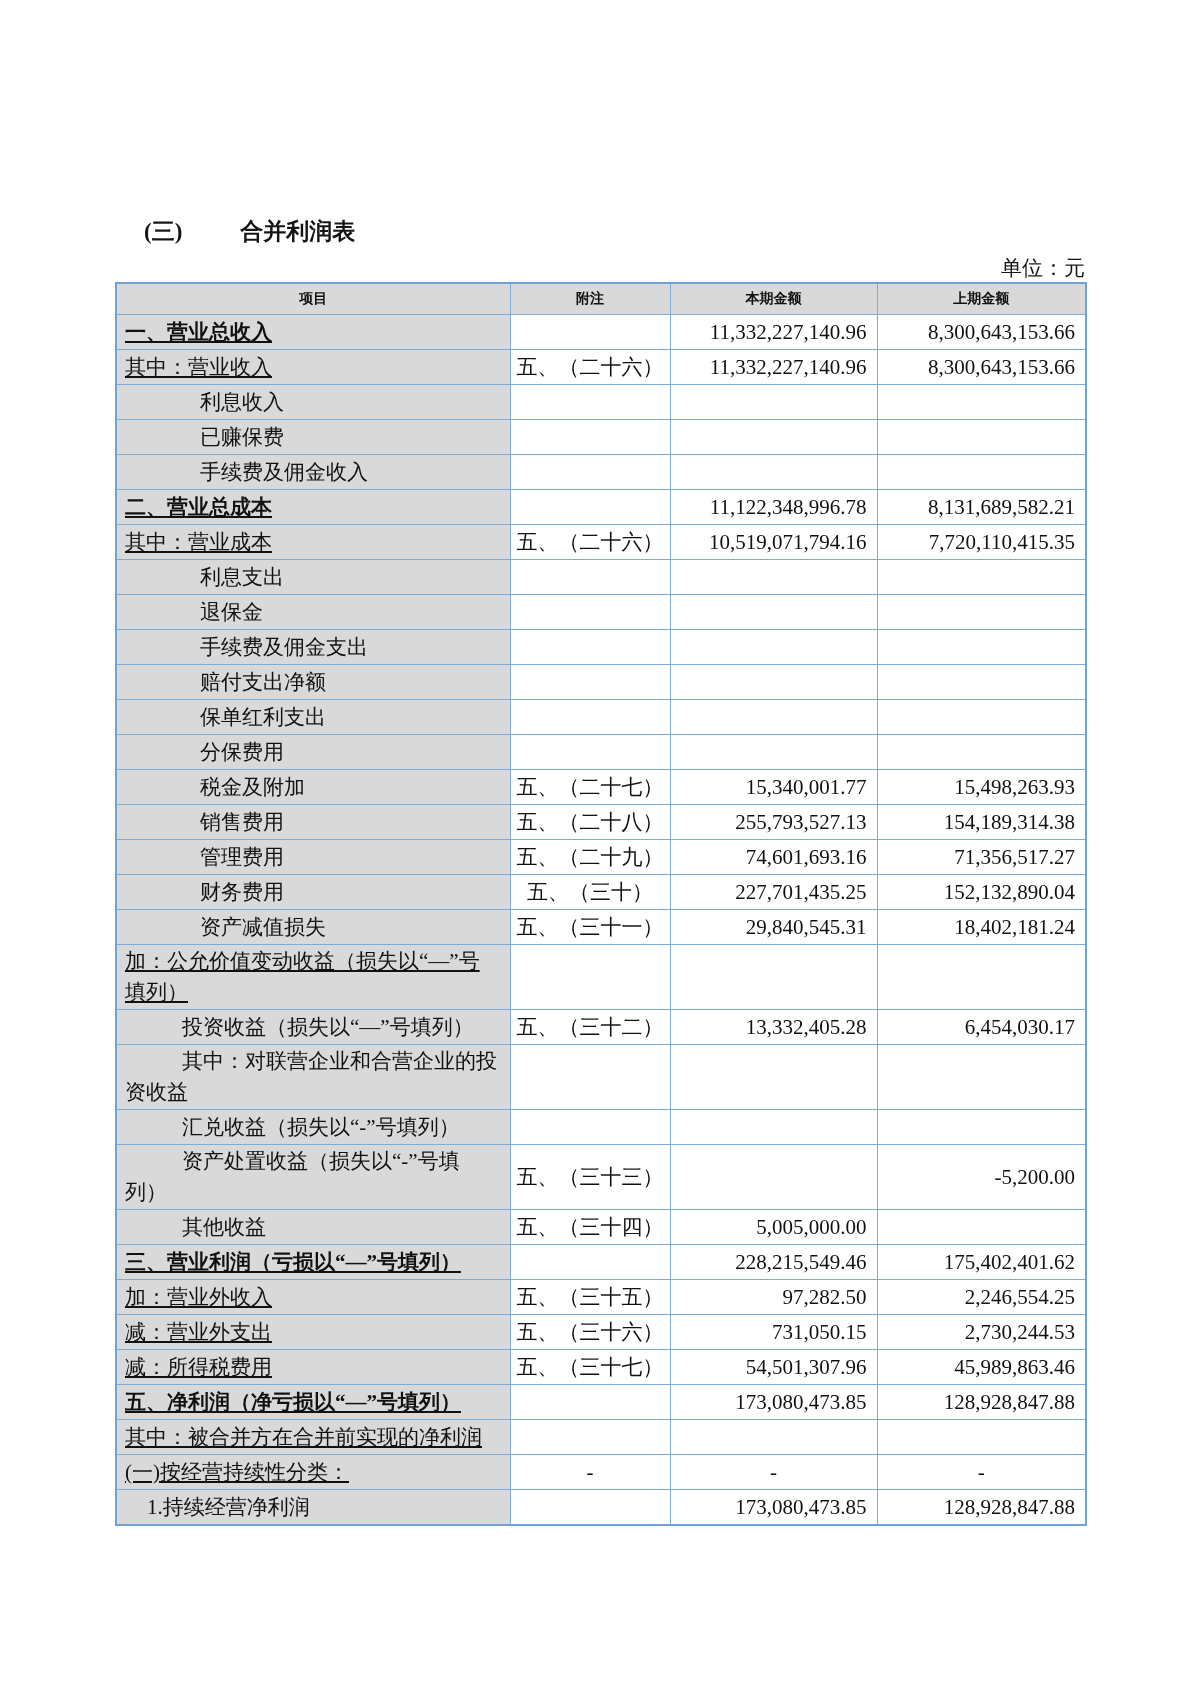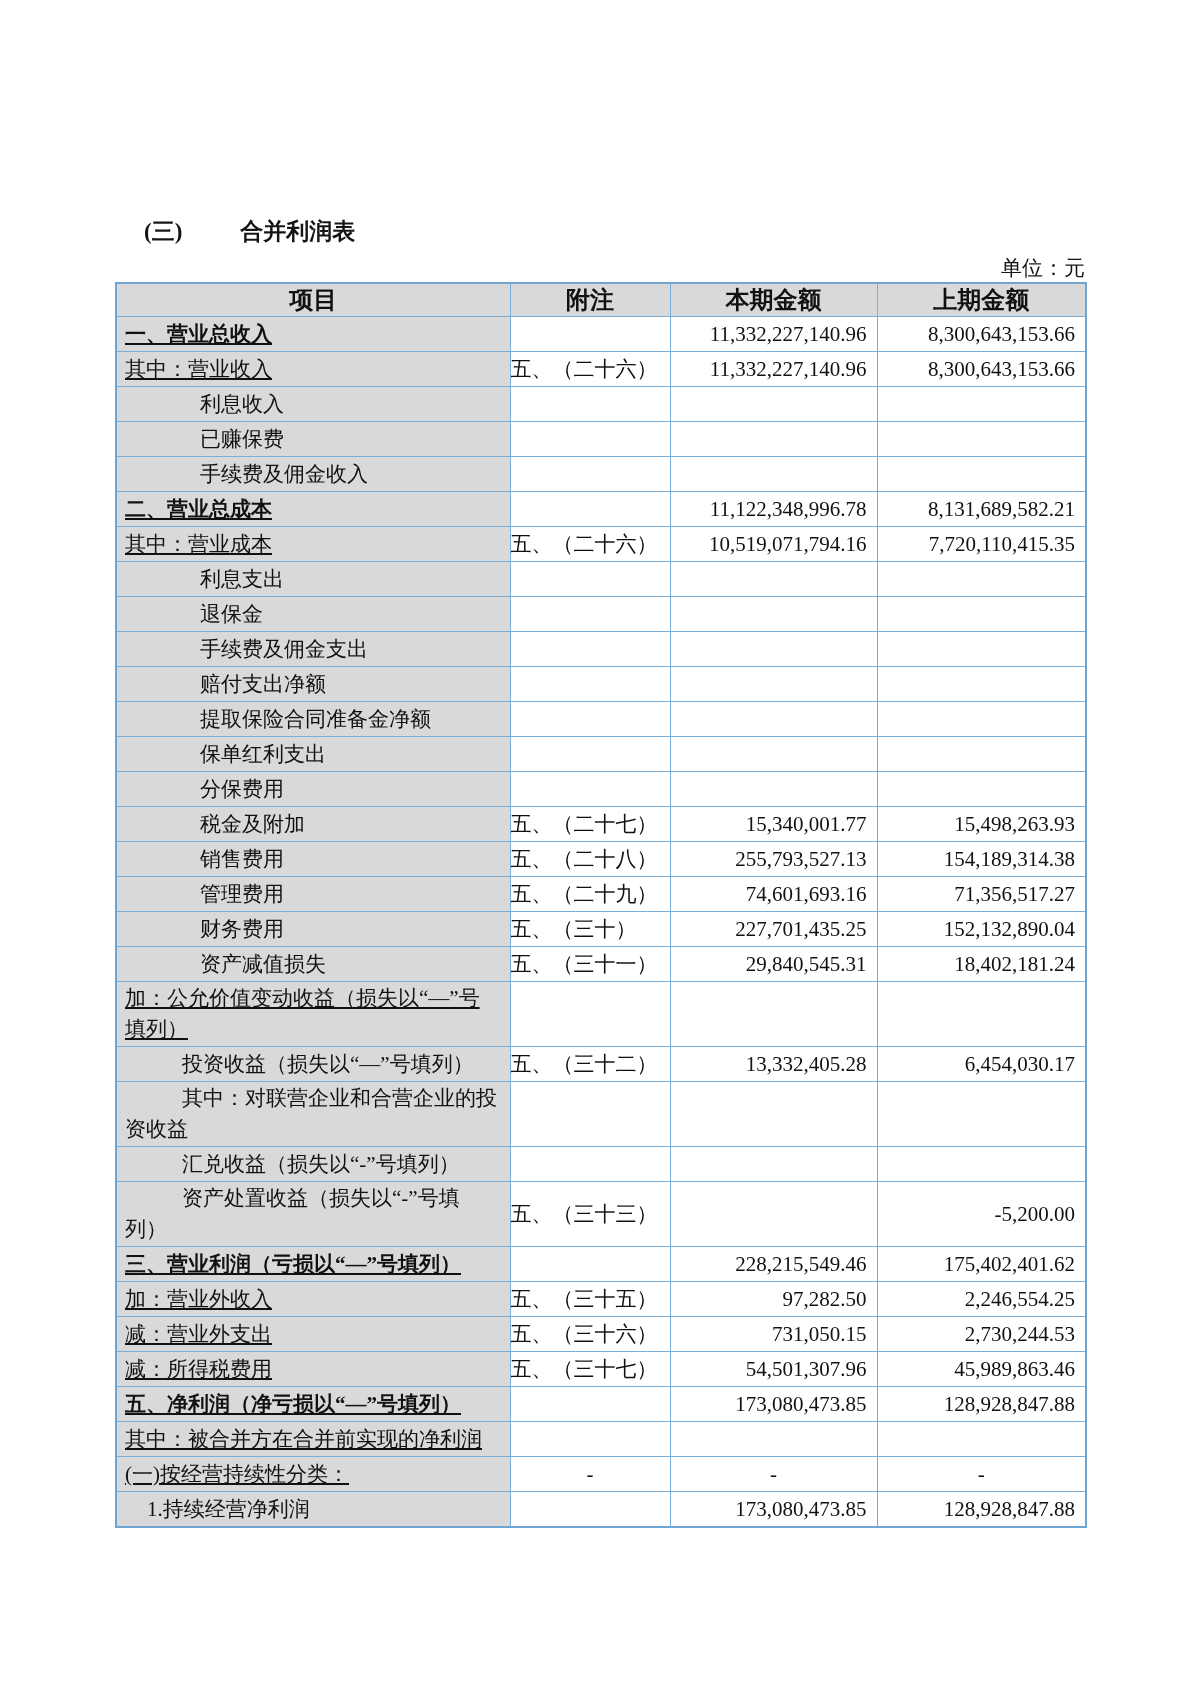--- a/index.html
+++ b/index.html
@@ -59,35 +59,36 @@
   }
   .income-table col.c-item   { width: 394px; }
   .income-table col.c-note   { width: 160px; }
   .income-table col.c-cur    { width: 207px; }
   .income-table col.c-prior  { width: 209px; }
   .income-table th {
     background: #d9d9d9;
     height: 30px;
     font-weight: bold;
     text-align: center;
-    font-size: 24px;
+    font-size: 14px;
   }
   .income-table td {
     height: 32px;
     background: #ffffff;
     line-height: 31px;
   }
   .income-table td.col-item {
     background: #d9d9d9;
     text-align: left;
     padding: 1px 12px 1px 8px;
     word-break: break-all;
     line-break: strict;
   }
   .income-table td.col-note {
+    text-align: center;
   }
   .income-table td.num {
     text-align: right;
     padding-right: 10px;
   }
   .income-table td.dash {
     text-align: center;
     padding-right: 0;
   }
   .income-table tr.bold td.col-item {
@@ -185,26 +186,20 @@
           <td class="num col-current"></td>
           <td class="num col-prior"></td>
         </tr>
         <tr>
           <td class="col-item indent-1">赔付支出净额</td>
           <td class="col-note"></td>
           <td class="num col-current"></td>
           <td class="num col-prior"></td>
         </tr>
         <tr>
-          <td class="col-item indent-1">提取保险合同准备金净额</td>
-          <td class="col-note"></td>
-          <td class="num col-current"></td>
-          <td class="num col-prior"></td>
-        </tr>
-        <tr>
           <td class="col-item indent-1">保单红利支出</td>
           <td class="col-note"></td>
           <td class="num col-current"></td>
           <td class="num col-prior"></td>
         </tr>
         <tr>
           <td class="col-item indent-1">分保费用</td>
           <td class="col-note"></td>
           <td class="num col-current"></td>
           <td class="num col-prior"></td>
@@ -262,20 +257,26 @@
           <td class="col-note"></td>
           <td class="num col-current"></td>
           <td class="num col-prior"></td>
         </tr>
         <tr>
           <td class="col-item indent-2">资产处置收益（损失以“-”号填列）</td>
           <td class="col-note">五、（三十三）</td>
           <td class="num col-current"></td>
           <td class="num col-prior">-5,200.00</td>
         </tr>
+        <tr>
+          <td class="col-item indent-2">其他收益</td>
+          <td class="col-note">五、（三十四）</td>
+          <td class="num col-current">5,005,000.00</td>
+          <td class="num col-prior"></td>
+        </tr>
         <tr class="bold">
           <td class="col-item indent-0">三、营业利润（亏损以“—”号填列）</td>
           <td class="col-note"></td>
           <td class="num col-current">228,215,549.46</td>
           <td class="num col-prior">175,402,401.62</td>
         </tr>
         <tr>
           <td class="col-item indent-0">加：营业外收入</td>
           <td class="col-note">五、（三十五）</td>
           <td class="num col-current">97,282.50</td>

